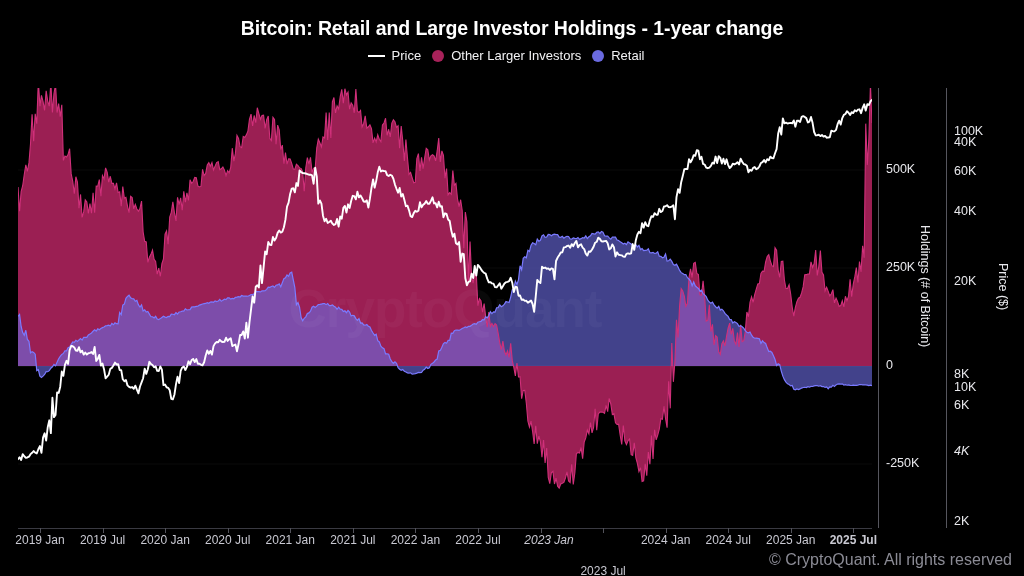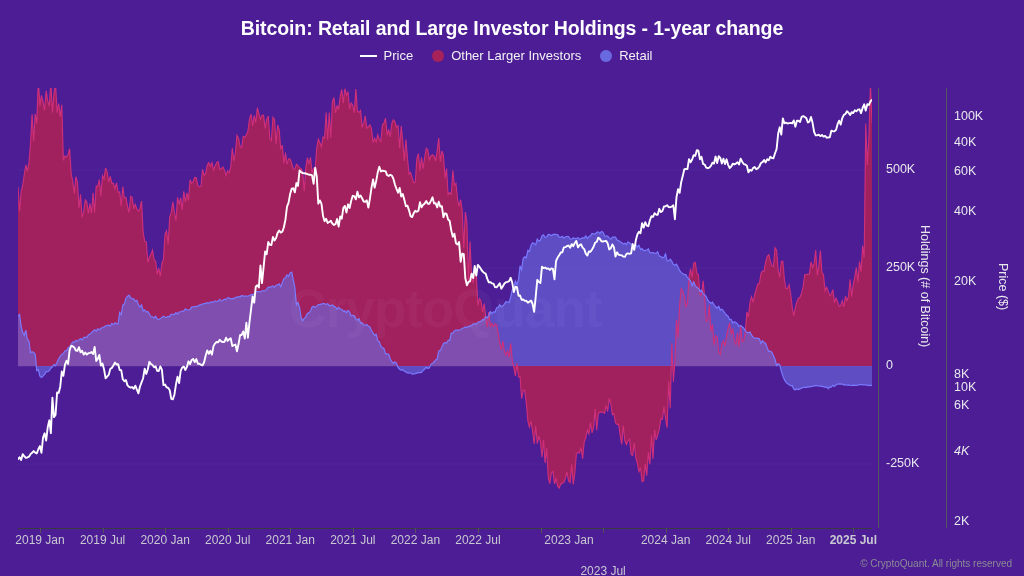--- a/index.html
+++ b/index.html
@@ -11,21 +11,21 @@
     width: 1024px;
     height: 576px;
     overflow: hidden;
     font-family: "Liberation Sans", sans-serif;
     color: #ffffff;
     position: relative;
   }
   #root {
     position: absolute;
     inset: 0;
-    background: #4c1d95;
+    background: #000000;
   }
 
   
   #chart-title {
     position: absolute;
     top: 17px;
     left: 0;
     width: 1024px;
     text-align: center;
     font-size: 19.5px;
@@ -35,21 +35,21 @@
     white-space: nowrap;
   }
   #legend {
     position: absolute;
     top: 48px;
     left: 0;
     width: 1012px;
     display: flex;
     justify-content: center;
     align-items: center;
-    gap: 19px;
+    gap: 11px;
   }
   .legend-item {
     display: flex;
     align-items: center;
     gap: 7px;
     font-size: 13px;
     color: #f2f2f4;
     white-space: nowrap;
   }
   .legend-dot {
@@ -145,21 +145,21 @@
     font-size: 12px;
     color: #c9c9d2;
     transform: translateX(-50%);
     white-space: nowrap;
   }
 
   #copyright {
     position: absolute;
     right: 12px;
     bottom: 7px;
-    font-size: 10px;
+    font-size: 16px;
     color: #8b8b95;
     white-space: nowrap;
   }
 </style>
 </head>
 <body>
 
 <div id="root">
 
   <div id="chart-title">Bitcoin: Retail and Large Investor Holdings - 1-year change</div>
@@ -199,21 +199,21 @@
   <div id="holdings-axis-rule" class="axis-rule"></div>
   <div id="price-axis-rule" class="axis-rule"></div>
 
   <div id="holdings-ticks">
       <div class="tick-label" style="left: 886px; top: 162px;">500K</div>
       <div class="tick-label" style="left: 886px; top: 260px;">250K</div>
       <div class="tick-label" style="left: 886px; top: 358px;">0</div>
       <div class="tick-label" style="left: 886px; top: 456px;">-250K</div>
     </div>
   <div id="price-ticks">
-      <div class="tick-label" style="left: 954px; top: 109px;">100K</div>
+      <div class="tick-label" style="left: 954px; top: 124px;">100K</div>
       <div class="tick-label" style="left: 954px; top: 135px;">40K</div>
       <div class="tick-label" style="left: 954px; top: 164px;">60K</div>
       <div class="tick-label" style="left: 954px; top: 204px;">40K</div>
       <div class="tick-label" style="left: 954px; top: 274px;">20K</div>
       <div class="tick-label" style="left: 954px; top: 340px; margin-top: 40px;">10K</div>
       <div class="tick-label" style="left: 954px; top: 367px;">8K</div>
       <div class="tick-label" style="left: 954px; top: 398px;">6K</div>
       <div class="tick-label" style="left: 954px; top: 444px; font-style: italic;">4K</div>
       <div class="tick-label" style="left: 954px; top: 514px;">2K</div>
     </div>
@@ -233,21 +233,21 @@
       <div class="x-label" style="left: 227.692px;">2020 Jul</div>
       <div class="x-tick" style="left: 290.256px;"></div>
       <div class="x-label" style="left: 290.256px;">2021 Jan</div>
       <div class="x-tick" style="left: 352.821px;"></div>
       <div class="x-label" style="left: 352.821px;">2021 Jul</div>
       <div class="x-tick" style="left: 415.385px;"></div>
       <div class="x-label" style="left: 415.385px;">2022 Jan</div>
       <div class="x-tick" style="left: 477.949px;"></div>
       <div class="x-label" style="left: 477.949px;">2022 Jul</div>
       <div class="x-tick" style="left: 540.513px;"></div>
-      <div class="x-label" style="left: 569px;">2023 Jan</div>
+      <div class="x-label" style="left: 549px; font-style: italic;">2023 Jan</div>
       <div class="x-tick" style="left: 603.077px;"></div>
       <div class="x-label" style="left: 603.077px; margin-top: 31px;">2023 Jul</div>
       <div class="x-tick" style="left: 665.641px;"></div>
       <div class="x-label" style="left: 665.641px;">2024 Jan</div>
       <div class="x-tick" style="left: 728.205px;"></div>
       <div class="x-label" style="left: 728.205px;">2024 Jul</div>
       <div class="x-tick" style="left: 790.769px;"></div>
       <div class="x-label" style="left: 790.769px;">2025 Jan</div>
       <div class="x-tick" style="left: 853.333px;"></div>
       <div class="x-label" style="left: 853.333px; font-weight: bold;">2025 Jul</div>

